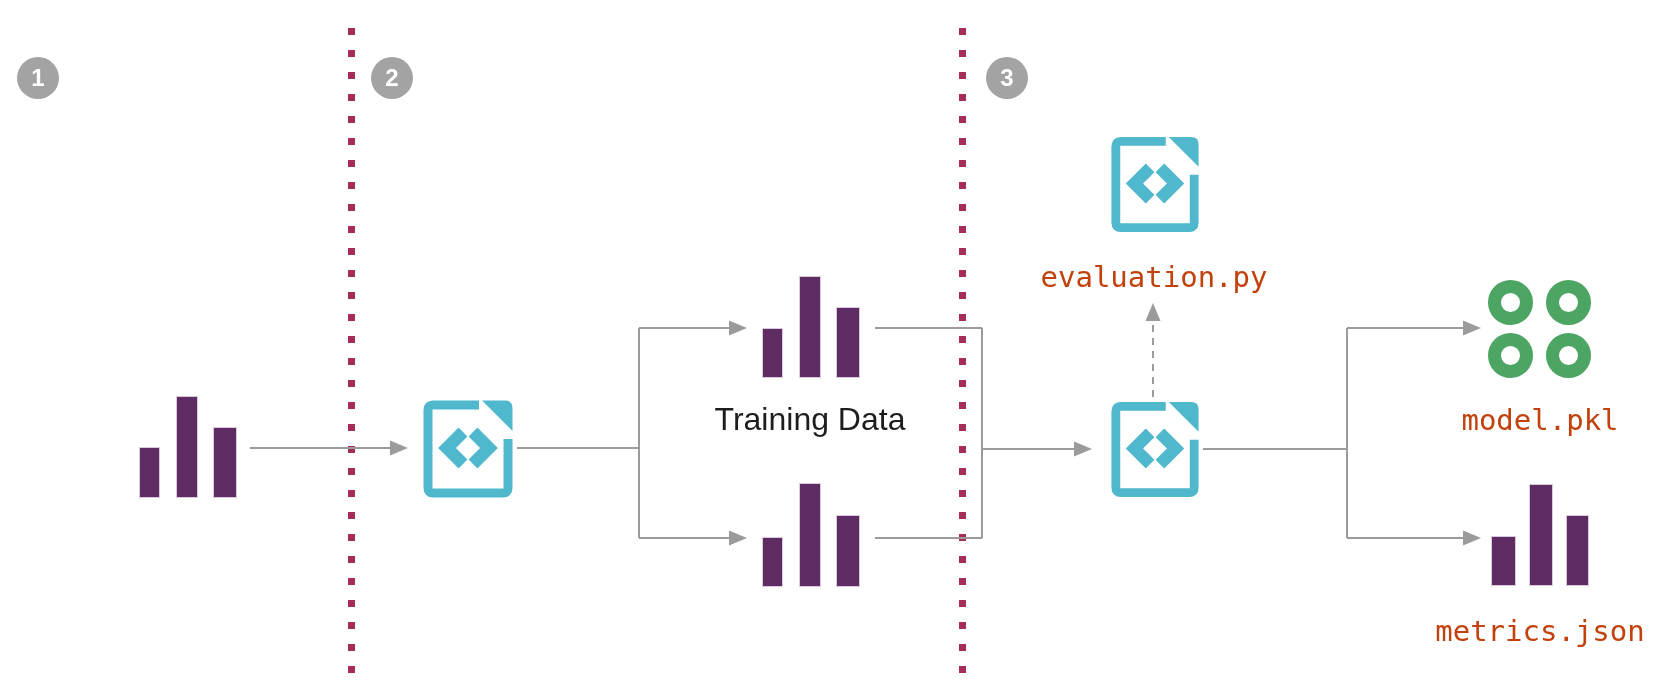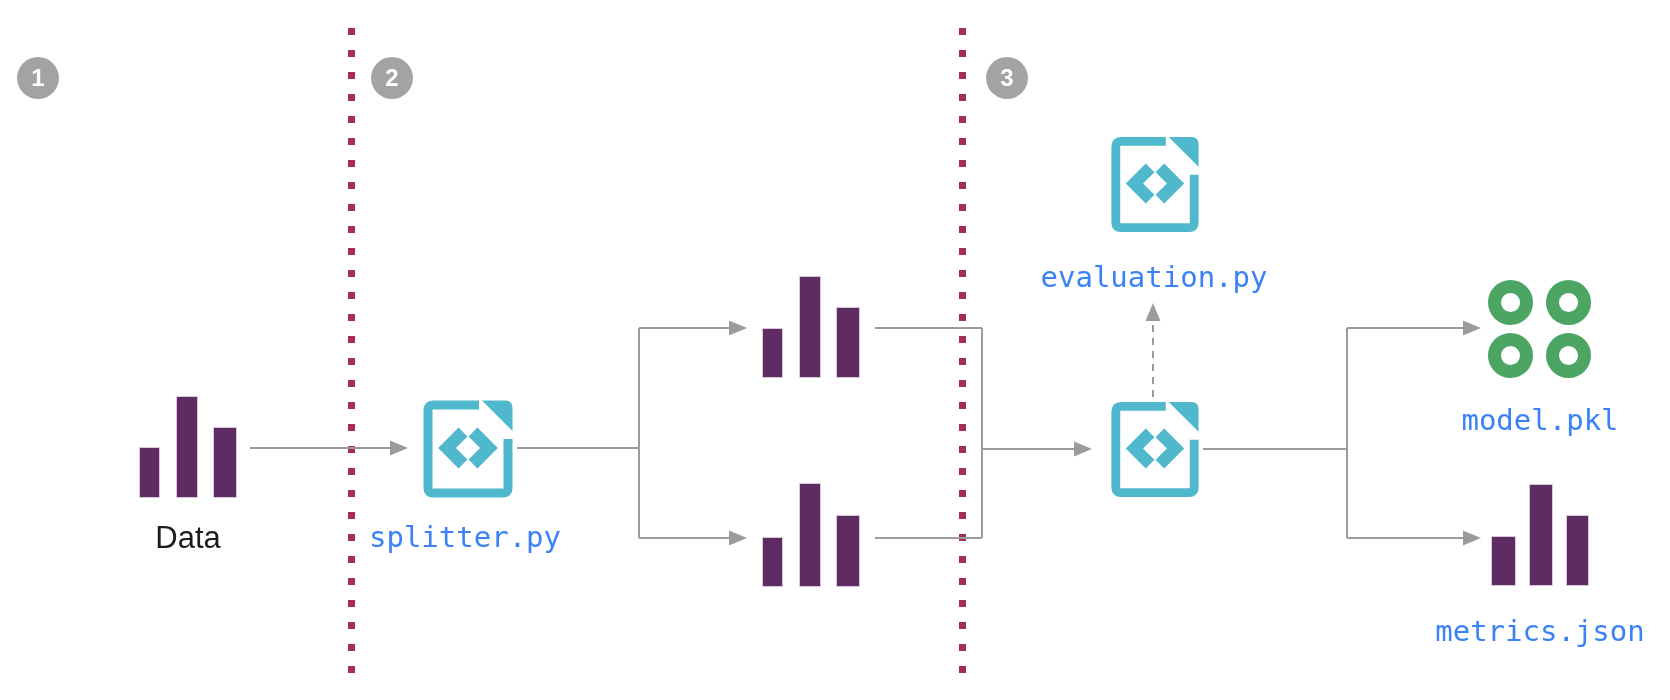--- a/index.html
+++ b/index.html
@@ -33,21 +33,21 @@
     background:var(--purple);
     box-shadow:0 0 0 1px rgba(175,132,180,.45);
   }
   
   .lbl{
     position:absolute;width:360px;text-align:center;
     color:var(--text);font-size:31px;line-height:38px;
   }
   .mono{
     font-family:"DejaVu Sans Mono","Liberation Mono",monospace;
-    font-size:29px;color:#3b82f6;
+    font-size:29px;color:#c2410c;
   }
   
   .icon-abs{position:absolute;}
   .code-body{fill:none;stroke:var(--teal);stroke-width:9;stroke-linecap:butt;stroke-linejoin:round;}
   .code-fold{fill:var(--teal);}
   .code-chevron{fill:none;stroke:var(--teal);stroke-width:12.5;stroke-linecap:butt;stroke-linejoin:miter;}
   .ring{fill:none;stroke:var(--green);stroke-width:13;}
   
   .connectors{position:absolute;left:0;top:0;}
   .cline{stroke:var(--line-gray);stroke-width:2;fill:none;}
@@ -99,35 +99,34 @@
     <polygon class="chead" points="1463,320.5 1481,328 1463,335.5"></polygon>
     <path class="cline" d="M1347,538 H1464"></path>
     <polygon class="chead" points="1463,530.5 1481,538 1463,545.5"></polygon>
   </svg>
 
   <div class="bars" style="left:140px;top:397px">
     <div class="bar" style="left:0;width:19px;height:49px"></div>
     <div class="bar" style="left:37px;width:20px;height:100px"></div>
     <div class="bar" style="left:74px;width:22px;height:69px"></div>
   </div>
-  <div class="lbl" style="left:8px;top:519px">Data</div>
 
   <svg class="icon-abs" style="left:419px;top:396px" width="98" height="106" viewBox="0 0 98 106">
     <path class="code-body" d="M60,9 H14 Q9,9 9,14 V92 Q9,97 14,97 H84 Q89,97 89,92 V43"></path>
     <path class="code-fold" d="M63,4.5 H86 Q93.5,4.5 93.5,12 V35 Z"></path>
     <polyline class="code-chevron" points="44,36 28,52 44,68"></polyline>
     <polyline class="code-chevron" points="54,36 70,52 54,68"></polyline>
   </svg>
-  <div class="lbl mono" style="left:285px;top:518px">splitter.py</div>
 
   <div class="bars" style="left:763px;top:277px">
     <div class="bar" style="left:0;width:19px;height:48px"></div>
     <div class="bar" style="left:37px;width:20px;height:100px"></div>
     <div class="bar" style="left:74px;width:22px;height:69px"></div>
   </div>
+  <div class="lbl" style="left:630px;top:400px;font-size:32px">Training Data</div>
 
   <div class="bars" style="left:763px;top:486px">
     <div class="bar" style="left:0;width:19px;height:48px"></div>
     <div class="bar" style="left:37px;width:20px;height:102px"></div>
     <div class="bar" style="left:74px;width:22px;height:70px"></div>
   </div>
 
   <svg class="icon-abs" style="left:1107px;top:132px" width="96" height="105" viewBox="0 0 98 106">
     <path class="code-body" d="M60,9 H14 Q9,9 9,14 V92 Q9,97 14,97 H84 Q89,97 89,92 V43"></path>
     <path class="code-fold" d="M63,4.5 H86 Q93.5,4.5 93.5,12 V35 Z"></path>

